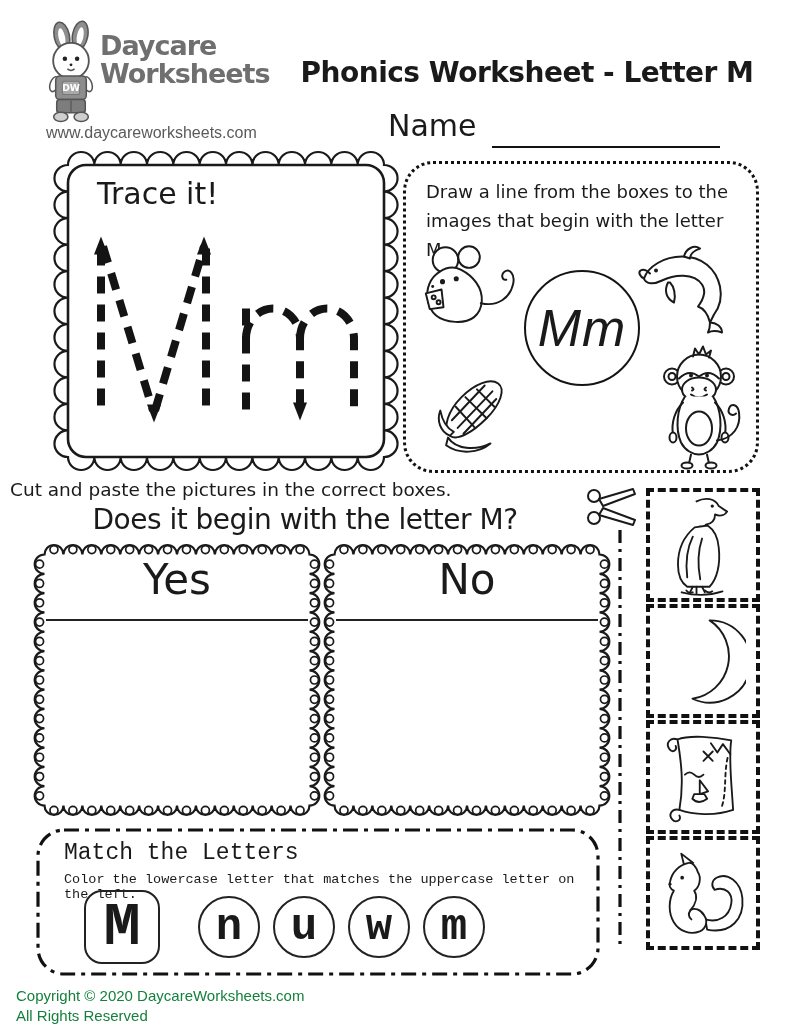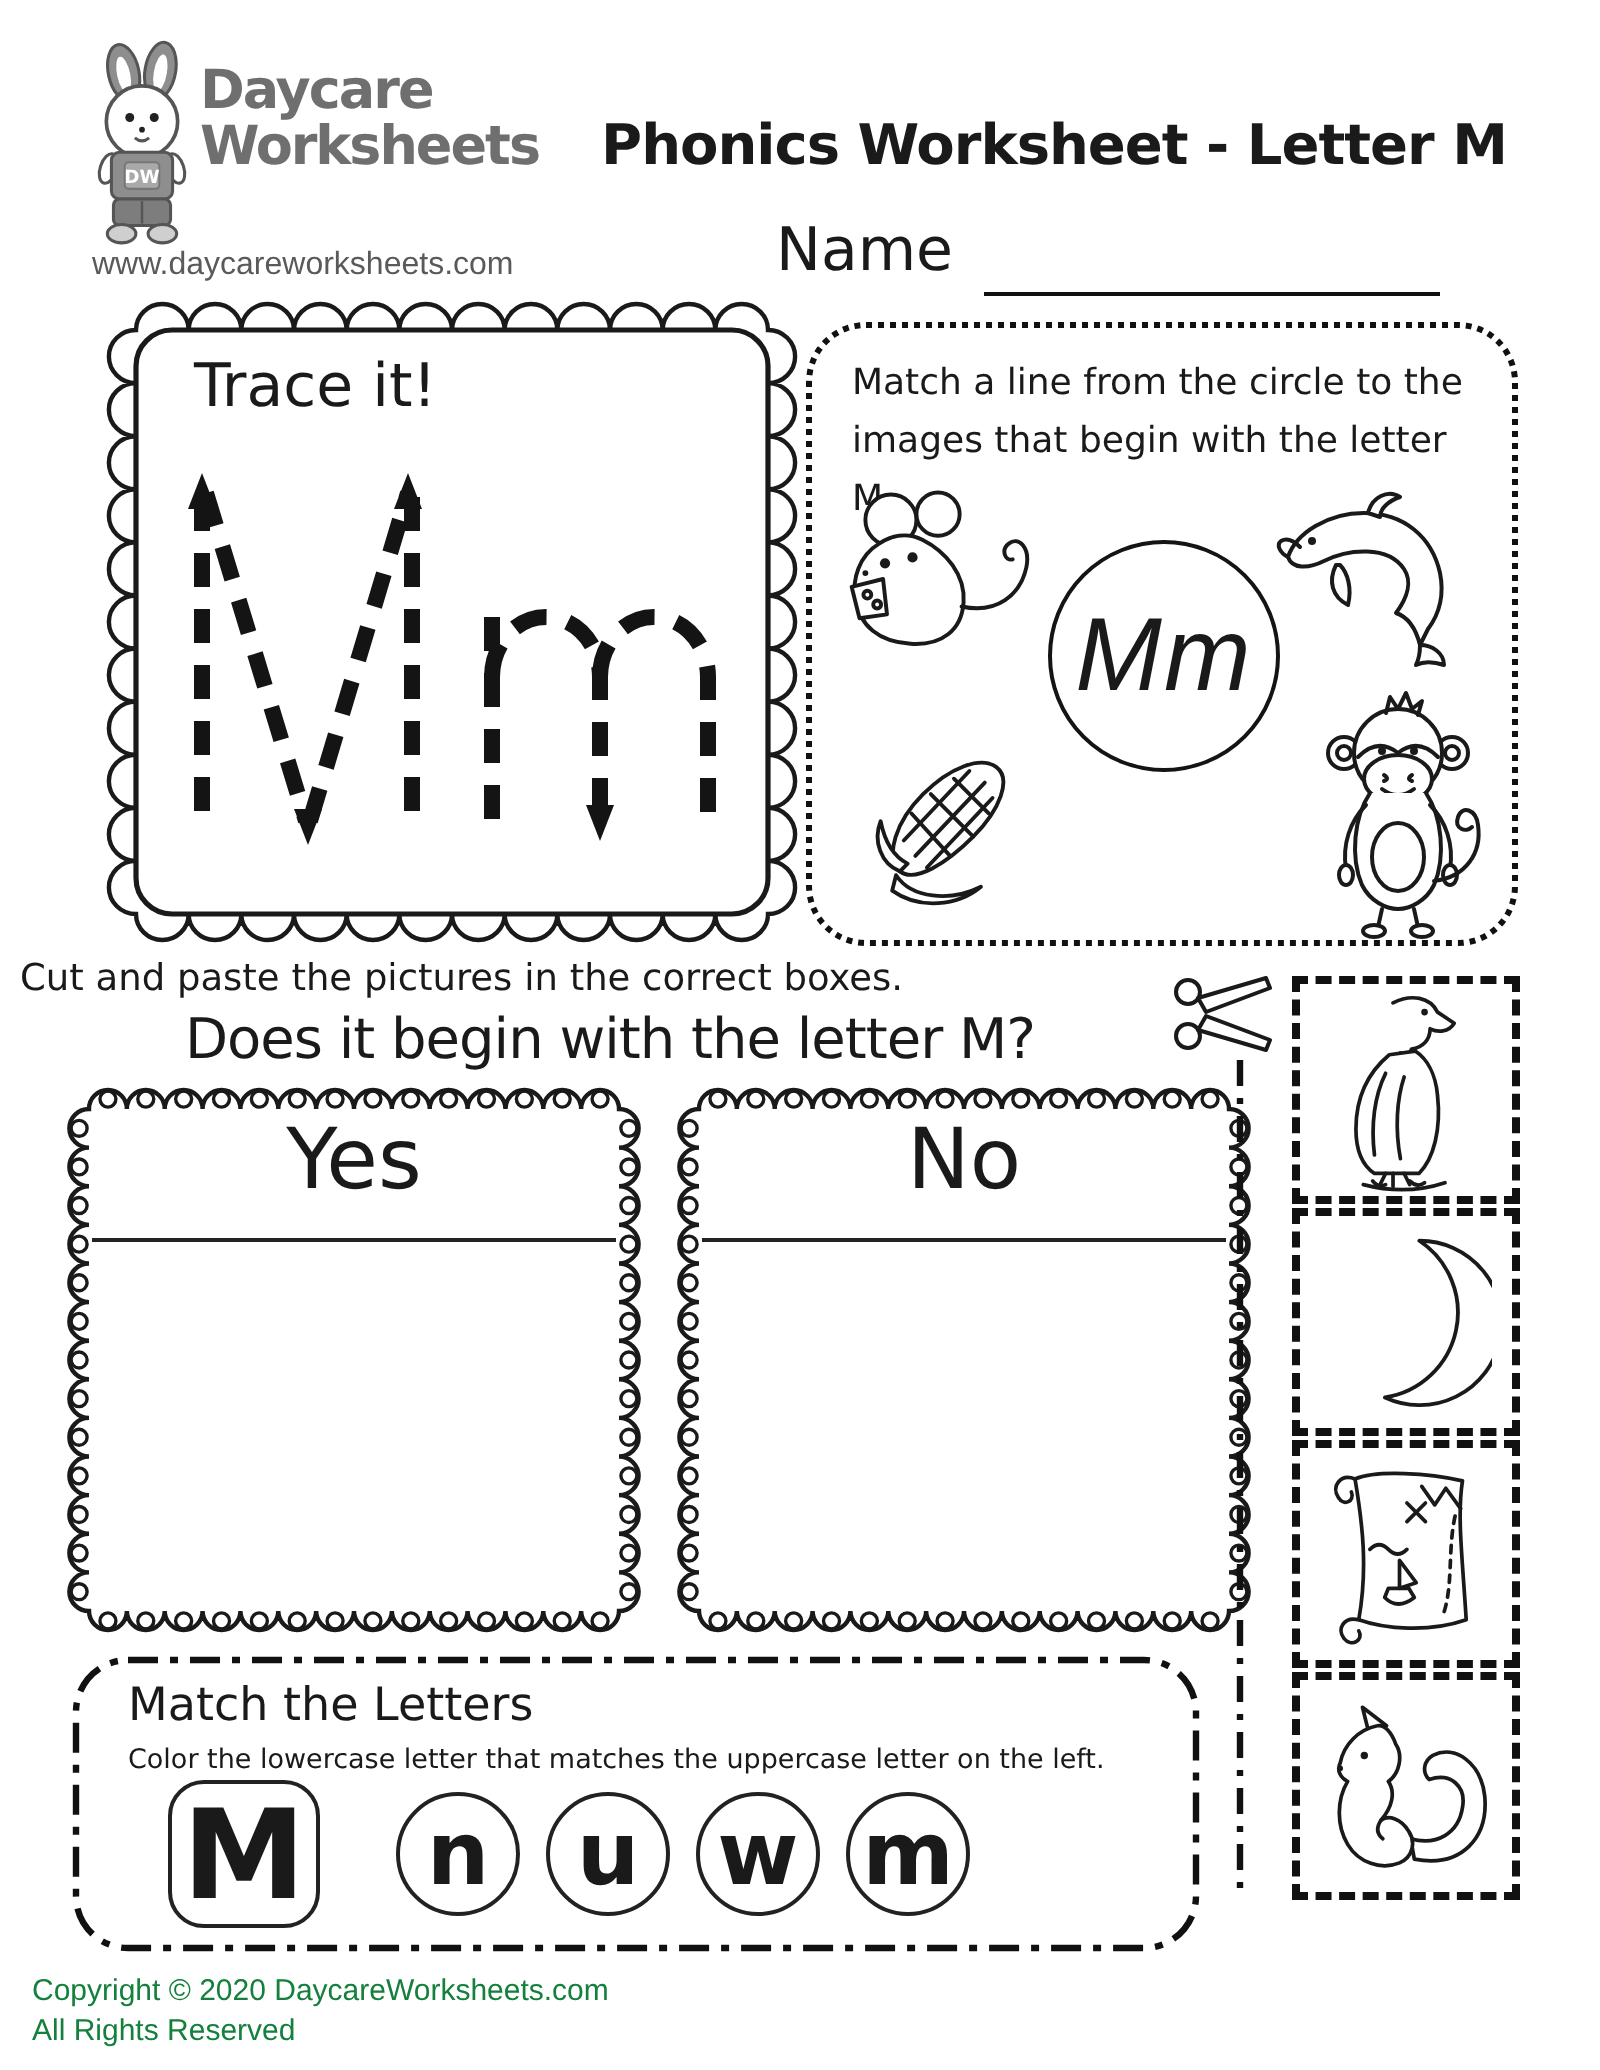--- a/index.html
+++ b/index.html
@@ -31,21 +31,21 @@
   .sort-q{position:absolute;left:10px;top:503px;width:590px;text-align:center;font-size:28px;
           font-weight:500;letter-spacing:-0.5px;}
   .dropbox{position:absolute;width:288px;height:274px;top:543px;}
   .dropbox .box-label{position:absolute;left:0;top:12px;width:100%;text-align:center;
                       font-size:42px;font-weight:500;}
   .dropbox .head-line{position:absolute;left:13px;right:13px;top:76px;border-top:2px solid #222;}
   
   .cutbox{position:absolute;left:646px;width:114px;height:114px;border:4px dashed #111;
           box-sizing:border-box;display:flex;align-items:center;justify-content:center;background:#fff;}
   
-  .match-box{position:absolute;left:36px;top:828px;width:564px;height:148px;}
+  .match-box{position:absolute;left:36px;top:828px;width:564px;height:148px;font-family:Liberation Mono, monospace;}
   .match-head{position:absolute;left:28px;top:12px;font-size:23px;font-weight:500;}
   .match-instr{position:absolute;left:28px;top:44px;font-size:13.5px;}
   .upper-box{position:absolute;left:48px;top:62px;width:76px;height:74px;border:2.5px solid #222;
              border-radius:18px;display:flex;align-items:center;justify-content:center;
              font-size:62px;font-weight:700;box-sizing:border-box;}
   .opt-circle{position:absolute;top:68px;width:62px;height:62px;border:2.5px solid #222;border-radius:50%;
               display:flex;align-items:center;justify-content:center;font-size:44px;font-weight:700;
               box-sizing:border-box;}
   
   .footer{position:absolute;left:16px;top:986px;width:100%;text-align:left;color:#15803d;
@@ -109,21 +109,21 @@
         <polygon points="13,24 27,24 20,6"></polygon>
         <polygon points="66,174 80,174 73,192"></polygon>
         <polygon points="116,24 130,24 123,6"></polygon>
         <polygon points="212,172 226,172 219,190"></polygon>
       </g>
     </svg>
   </div>
 
   <div class="draw-box">
     <div class="draw-instr">
-      <div>Match a line from the circle to the</div>
+      <div>Draw a line from the boxes to the</div>
       <div>images that begin with the letter M.</div>
     </div>
 
     <svg class="abs" style="left:10px;top:78px" width="108" height="94" viewBox="0 0 110 95">
       <g class="line-art">
         <circle cx="30" cy="18" r="13" fill="#fff"></circle>
         <circle cx="54" cy="15" r="11" fill="#fff"></circle>
         <path d="M 24 30 C 14 36 10 48 12 58 C 14 72 24 80 40 81 C 56 82 66 74 67 60 C 68 46 58 34 46 28 C 38 24 30 26 24 30 Z" fill="#fff"></path>
         <path d="M 66 62 C 84 66 96 56 99 42 C 101 32 95 26 90 30 C 86 33 88 39 92 38"></path>
         <path d="M 10 52 L 26 48 L 28 66 L 14 68 Z" fill="#fff"></path>
@@ -243,21 +243,21 @@
         <circle cx="6.56" cy="117.69230769230771" r="3.9899999999999998" fill="none" stroke="#1a1a1a" stroke-width="1.7"></circle>
         <circle cx="6.56" cy="98.38461538461539" r="3.9899999999999998" fill="none" stroke="#1a1a1a" stroke-width="1.7"></circle>
         <circle cx="6.56" cy="79.07692307692308" r="3.9899999999999998" fill="none" stroke="#1a1a1a" stroke-width="1.7"></circle>
         <circle cx="6.56" cy="59.76923076923079" r="3.9899999999999998" fill="none" stroke="#1a1a1a" stroke-width="1.7"></circle>
         <circle cx="6.56" cy="40.46153846153848" r="3.9899999999999998" fill="none" stroke="#1a1a1a" stroke-width="1.7"></circle>
         <circle cx="6.56" cy="21.15384615384616" r="3.9899999999999998" fill="none" stroke="#1a1a1a" stroke-width="1.7"></circle>
       </svg>
     <div class="box-label">Yes</div>
     <div class="head-line"></div>
   </div>
-  <div class="dropbox" style="left:338px">
+  <div class="dropbox" style="left:323px">
     <svg class="scallop abs" style="left:0;top:0" width="288" height="274">
         <path d="M 11.5 11.5 A 9.464285714285714 9.5 0 0 1 30.428571428571427 11.5 A 9.464285714285714 9.5 0 0 1 49.357142857142854 11.5 A 9.464285714285714 9.5 0 0 1 68.28571428571428 11.5 A 9.464285714285714 9.5 0 0 1 87.21428571428571 11.5 A 9.464285714285714 9.5 0 0 1 106.14285714285714 11.5 A 9.464285714285714 9.5 0 0 1 125.07142857142856 11.5 A 9.464285714285714 9.5 0 0 1 144 11.5 A 9.464285714285714 9.5 0 0 1 162.92857142857142 11.5 A 9.464285714285714 9.5 0 0 1 181.85714285714283 11.5 A 9.464285714285714 9.5 0 0 1 200.78571428571428 11.5 A 9.464285714285714 9.5 0 0 1 219.7142857142857 11.5 A 9.464285714285714 9.5 0 0 1 238.6428571428571 11.5 A 9.464285714285714 9.5 0 0 1 257.57142857142856 11.5 A 9.464285714285714 9.5 0 0 1 276.5 11.5 A 9.653846153846153 9.5 0 0 1 276.5 30.807692307692307 A 9.653846153846153 9.5 0 0 1 276.5 50.11538461538461 A 9.653846153846153 9.5 0 0 1 276.5 69.42307692307692 A 9.653846153846153 9.5 0 0 1 276.5 88.73076923076923 A 9.653846153846153 9.5 0 0 1 276.5 108.03846153846153 A 9.653846153846153 9.5 0 0 1 276.5 127.34615384615384 A 9.653846153846153 9.5 0 0 1 276.5 146.65384615384613 A 9.653846153846153 9.5 0 0 1 276.5 165.96153846153845 A 9.653846153846153 9.5 0 0 1 276.5 185.26923076923077 A 9.653846153846153 9.5 0 0 1 276.5 204.57692307692307 A 9.653846153846153 9.5 0 0 1 276.5 223.88461538461536 A 9.653846153846153 9.5 0 0 1 276.5 243.19230769230768 A 9.653846153846153 9.5 0 0 1 276.5 262.5 A 9.464285714285714 9.5 0 0 1 257.57142857142856 262.5 A 9.464285714285714 9.5 0 0 1 238.64285714285714 262.5 A 9.464285714285714 9.5 0 0 1 219.71428571428572 262.5 A 9.464285714285714 9.5 0 0 1 200.78571428571428 262.5 A 9.464285714285714 9.5 0 0 1 181.85714285714286 262.5 A 9.464285714285714 9.5 0 0 1 162.92857142857144 262.5 A 9.464285714285714 9.5 0 0 1 144 262.5 A 9.464285714285714 9.5 0 0 1 125.07142857142858 262.5 A 9.464285714285714 9.5 0 0 1 106.14285714285717 262.5 A 9.464285714285714 9.5 0 0 1 87.21428571428572 262.5 A 9.464285714285714 9.5 0 0 1 68.2857142857143 262.5 A 9.464285714285714 9.5 0 0 1 49.35714285714289 262.5 A 9.464285714285714 9.5 0 0 1 30.428571428571445 262.5 A 9.464285714285714 9.5 0 0 1 11.5 262.5 A 9.653846153846153 9.5 0 0 1 11.5 243.19230769230768 A 9.653846153846153 9.5 0 0 1 11.5 223.8846153846154 A 9.653846153846153 9.5 0 0 1 11.5 204.5769230769231 A 9.653846153846153 9.5 0 0 1 11.5 185.26923076923077 A 9.653846153846153 9.5 0 0 1 11.5 165.96153846153845 A 9.653846153846153 9.5 0 0 1 11.5 146.65384615384616 A 9.653846153846153 9.5 0 0 1 11.5 127.34615384615387 A 9.653846153846153 9.5 0 0 1 11.5 108.03846153846155 A 9.653846153846153 9.5 0 0 1 11.5 88.73076923076923 A 9.653846153846153 9.5 0 0 1 11.5 69.42307692307693 A 9.653846153846153 9.5 0 0 1 11.5 50.11538461538464 A 9.653846153846153 9.5 0 0 1 11.5 30.80769230769232 A 9.653846153846153 9.5 0 0 1 11.5 11.5 Z" fill="#fff" stroke="#1a1a1a" stroke-width="2.2"></path>
         <circle cx="20.964285714285715" cy="6.56" r="3.9899999999999998" fill="none" stroke="#1a1a1a" stroke-width="1.7"></circle>
         <circle cx="39.89285714285714" cy="6.56" r="3.9899999999999998" fill="none" stroke="#1a1a1a" stroke-width="1.7"></circle>
         <circle cx="58.82142857142857" cy="6.56" r="3.9899999999999998" fill="none" stroke="#1a1a1a" stroke-width="1.7"></circle>
         <circle cx="77.75" cy="6.56" r="3.9899999999999998" fill="none" stroke="#1a1a1a" stroke-width="1.7"></circle>
         <circle cx="96.67857142857142" cy="6.56" r="3.9899999999999998" fill="none" stroke="#1a1a1a" stroke-width="1.7"></circle>
         <circle cx="115.60714285714285" cy="6.56" r="3.9899999999999998" fill="none" stroke="#1a1a1a" stroke-width="1.7"></circle>
         <circle cx="134.53571428571428" cy="6.56" r="3.9899999999999998" fill="none" stroke="#1a1a1a" stroke-width="1.7"></circle>
         <circle cx="153.46428571428572" cy="6.56" r="3.9899999999999998" fill="none" stroke="#1a1a1a" stroke-width="1.7"></circle>

